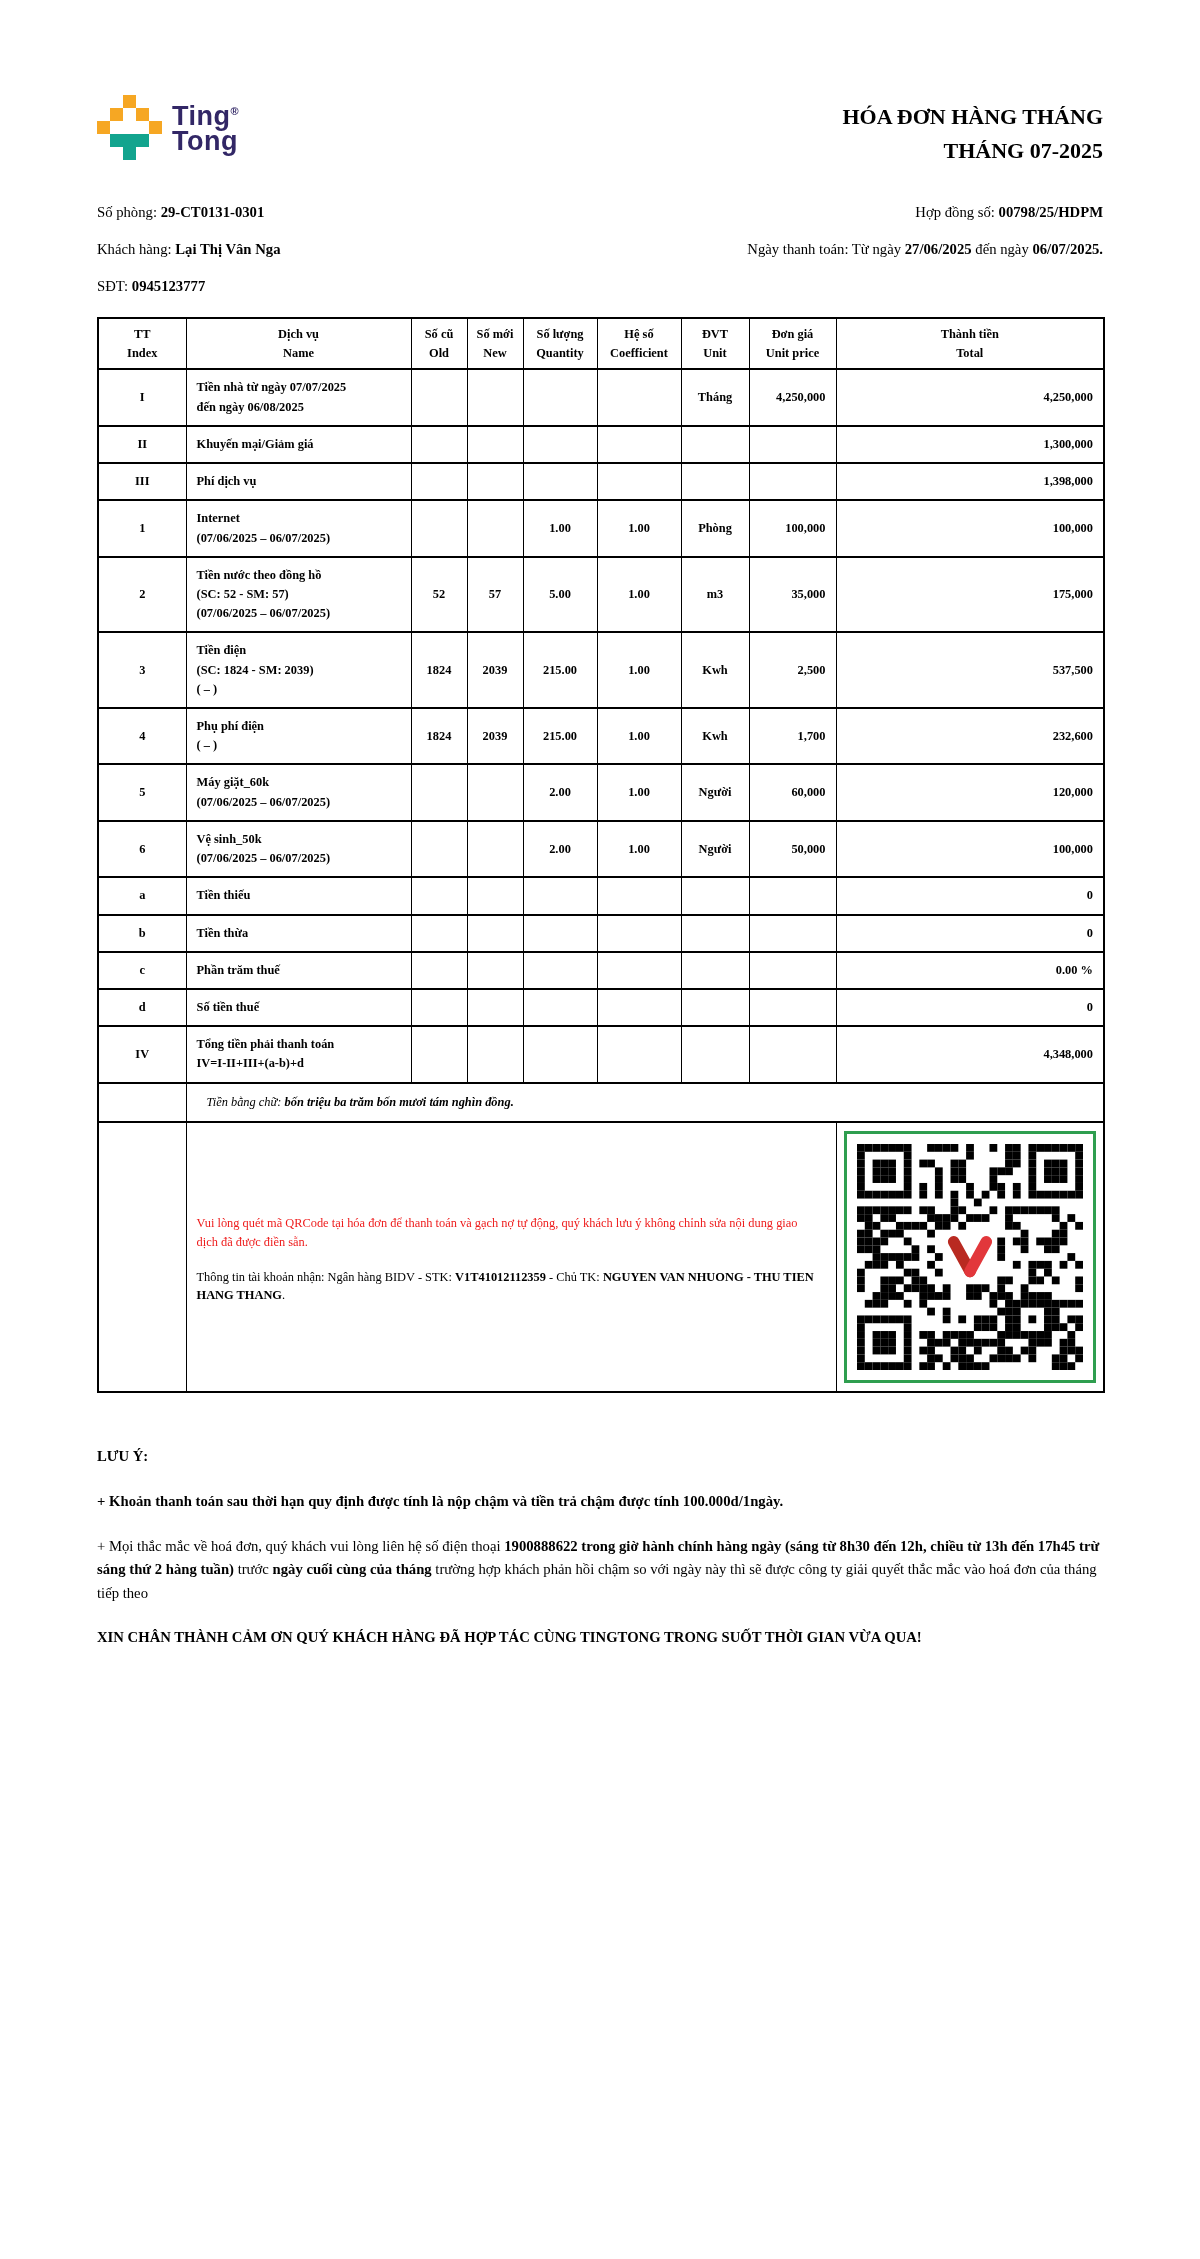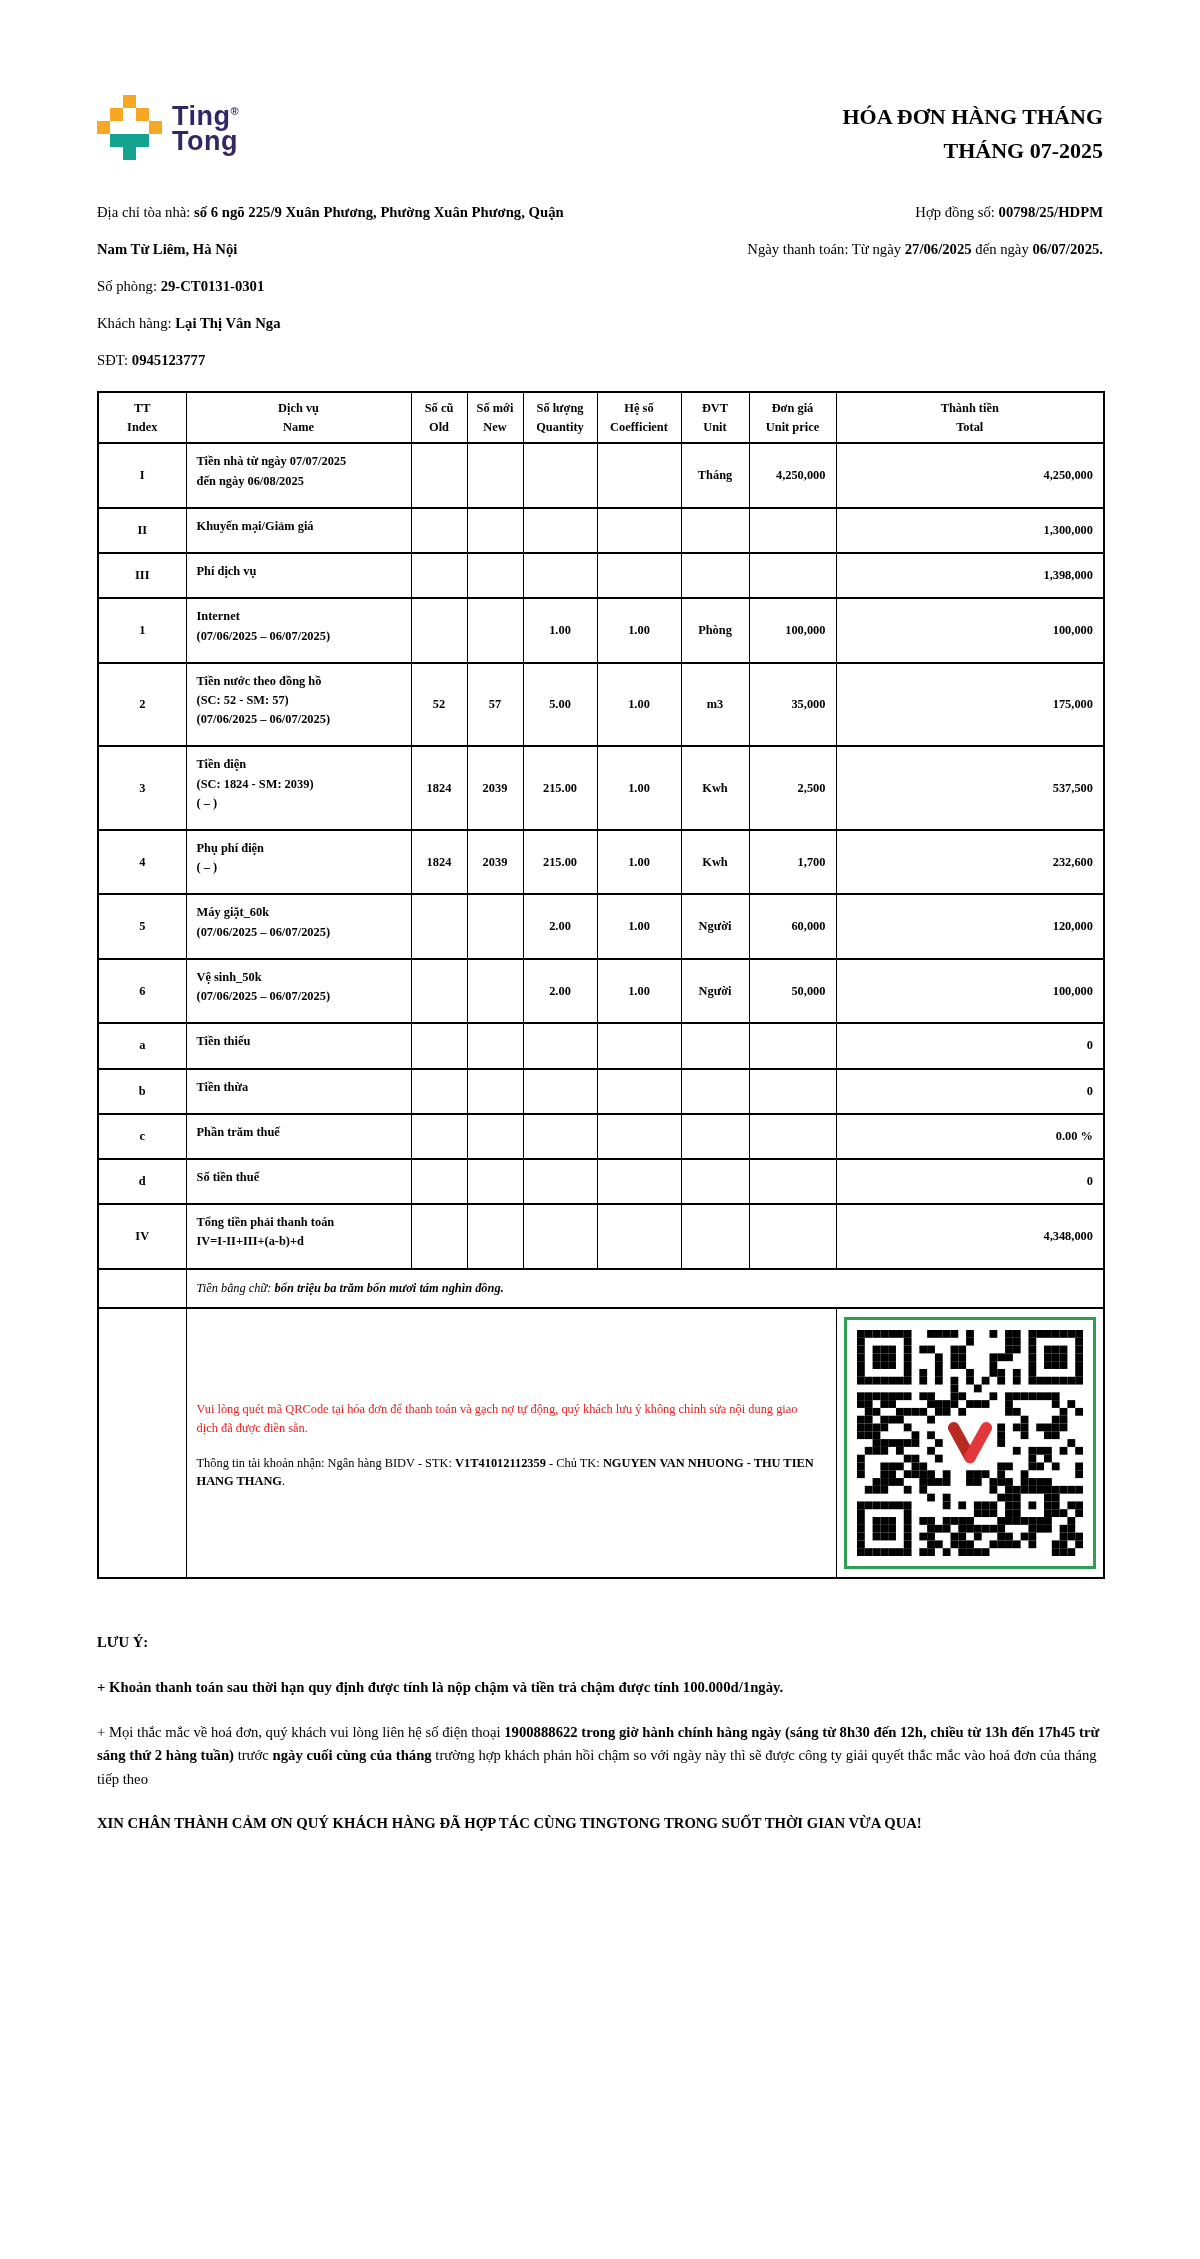--- a/index.html
+++ b/index.html
@@ -38,25 +38,25 @@
   
   table.inv{border-collapse:collapse;width:1006px;margin-top:12px;table-layout:fixed;}
   table.inv td, table.inv th{
     border-left:1px solid #000;border-right:1px solid #000;
     border-top:2px solid #000;border-bottom:2px solid #000;
     font-size:12.4px;vertical-align:middle;background:#fff;
   }
   table.inv{border:2px solid #000;}
   th.hcell{font-weight:bold;text-align:center;padding:6px 2px;line-height:1.5;}
   td.c-idx{font-weight:bold;text-align:center;padding:9px 2px;}
-  td.c-name{font-weight:bold;text-align:left;padding:8px 6px 16px 10px;white-space:pre-line;line-height:1.55;}
+  td.c-name{font-weight:bold;text-align:left;padding:8px 6px 8px 10px;white-space:pre-line;line-height:1.55;}
   td.c-mid{font-weight:bold;text-align:center;padding:9px 2px;}
   td.c-num{font-weight:bold;text-align:right;padding:9px 10px 9px 2px;}
   tr.words-row td{border-top:1px solid #000;}
-  .words-cell{font-style:italic;text-align:left;padding:11px 8px 11px 10px;font-size:13.5px;}
+  .words-cell{font-style:italic;text-align:left;padding:11px 8px 11px 20px;font-size:13.5px;}
   .words-cell .wv{font-weight:bold;}
   td.pay-cell{text-align:left;vertical-align:middle;padding:20px 18px 14px 10px;font-size:14.7px;line-height:1.5;}
   .pay-red{color:#ee1c1c;margin:0 0 16px 0;}
   .pay-acct{margin:0;}
   td.qr-cell{height:264px;text-align:center;vertical-align:middle;padding:2px;}
   .qr-box{position:relative;display:inline-block;border:3px solid #2f9e4f;background:#fff;padding:10px;line-height:0;}
   .qr-v{position:absolute;left:50%;top:50%;transform:translate(-50%,-50%);line-height:0;}
 
   
   .notes{margin-top:52px;font-size:14.7px;line-height:1.6;}
@@ -103,21 +103,20 @@
         <div class="logo-word">
           <div><span>Ting</span><span class="logo-reg">®</span></div>
           <div>Tong</div>
         </div>
       </div>
       <div class="title">HÓA ĐƠN HÀNG THÁNG THÁNG 07-2025</div>
     </div>
 
     <div class="info">
       <div class="info-left">
-        <div class="info-line"><span>Địa chỉ tòa nhà: </span><span class="b">số 6 ngõ 225/9 Xuân Phương, Phường Xuân Phương, Quận Nam Từ Liêm, Hà Nội</span></div>
         <div class="info-line"><span>Số phòng: </span><span class="b">29-CT0131-0301</span></div>
         <div class="info-line"><span>Khách hàng: </span><span class="b">Lại Thị Vân Nga</span></div>
         <div class="info-line"><span>SĐT: </span><span class="b">0945123777</span></div>
       </div>
       <div class="info-right">
         <div class="info-line"><span>Hợp đồng số: </span><span class="b">00798/25/HDPM</span></div>
         <div class="info-line"><span>Ngày thanh toán: Từ ngày </span><span class="b">27/06/2025</span><span> đến ngày </span><span class="b">06/07/2025.</span></div>
       </div>
     </div>
 

